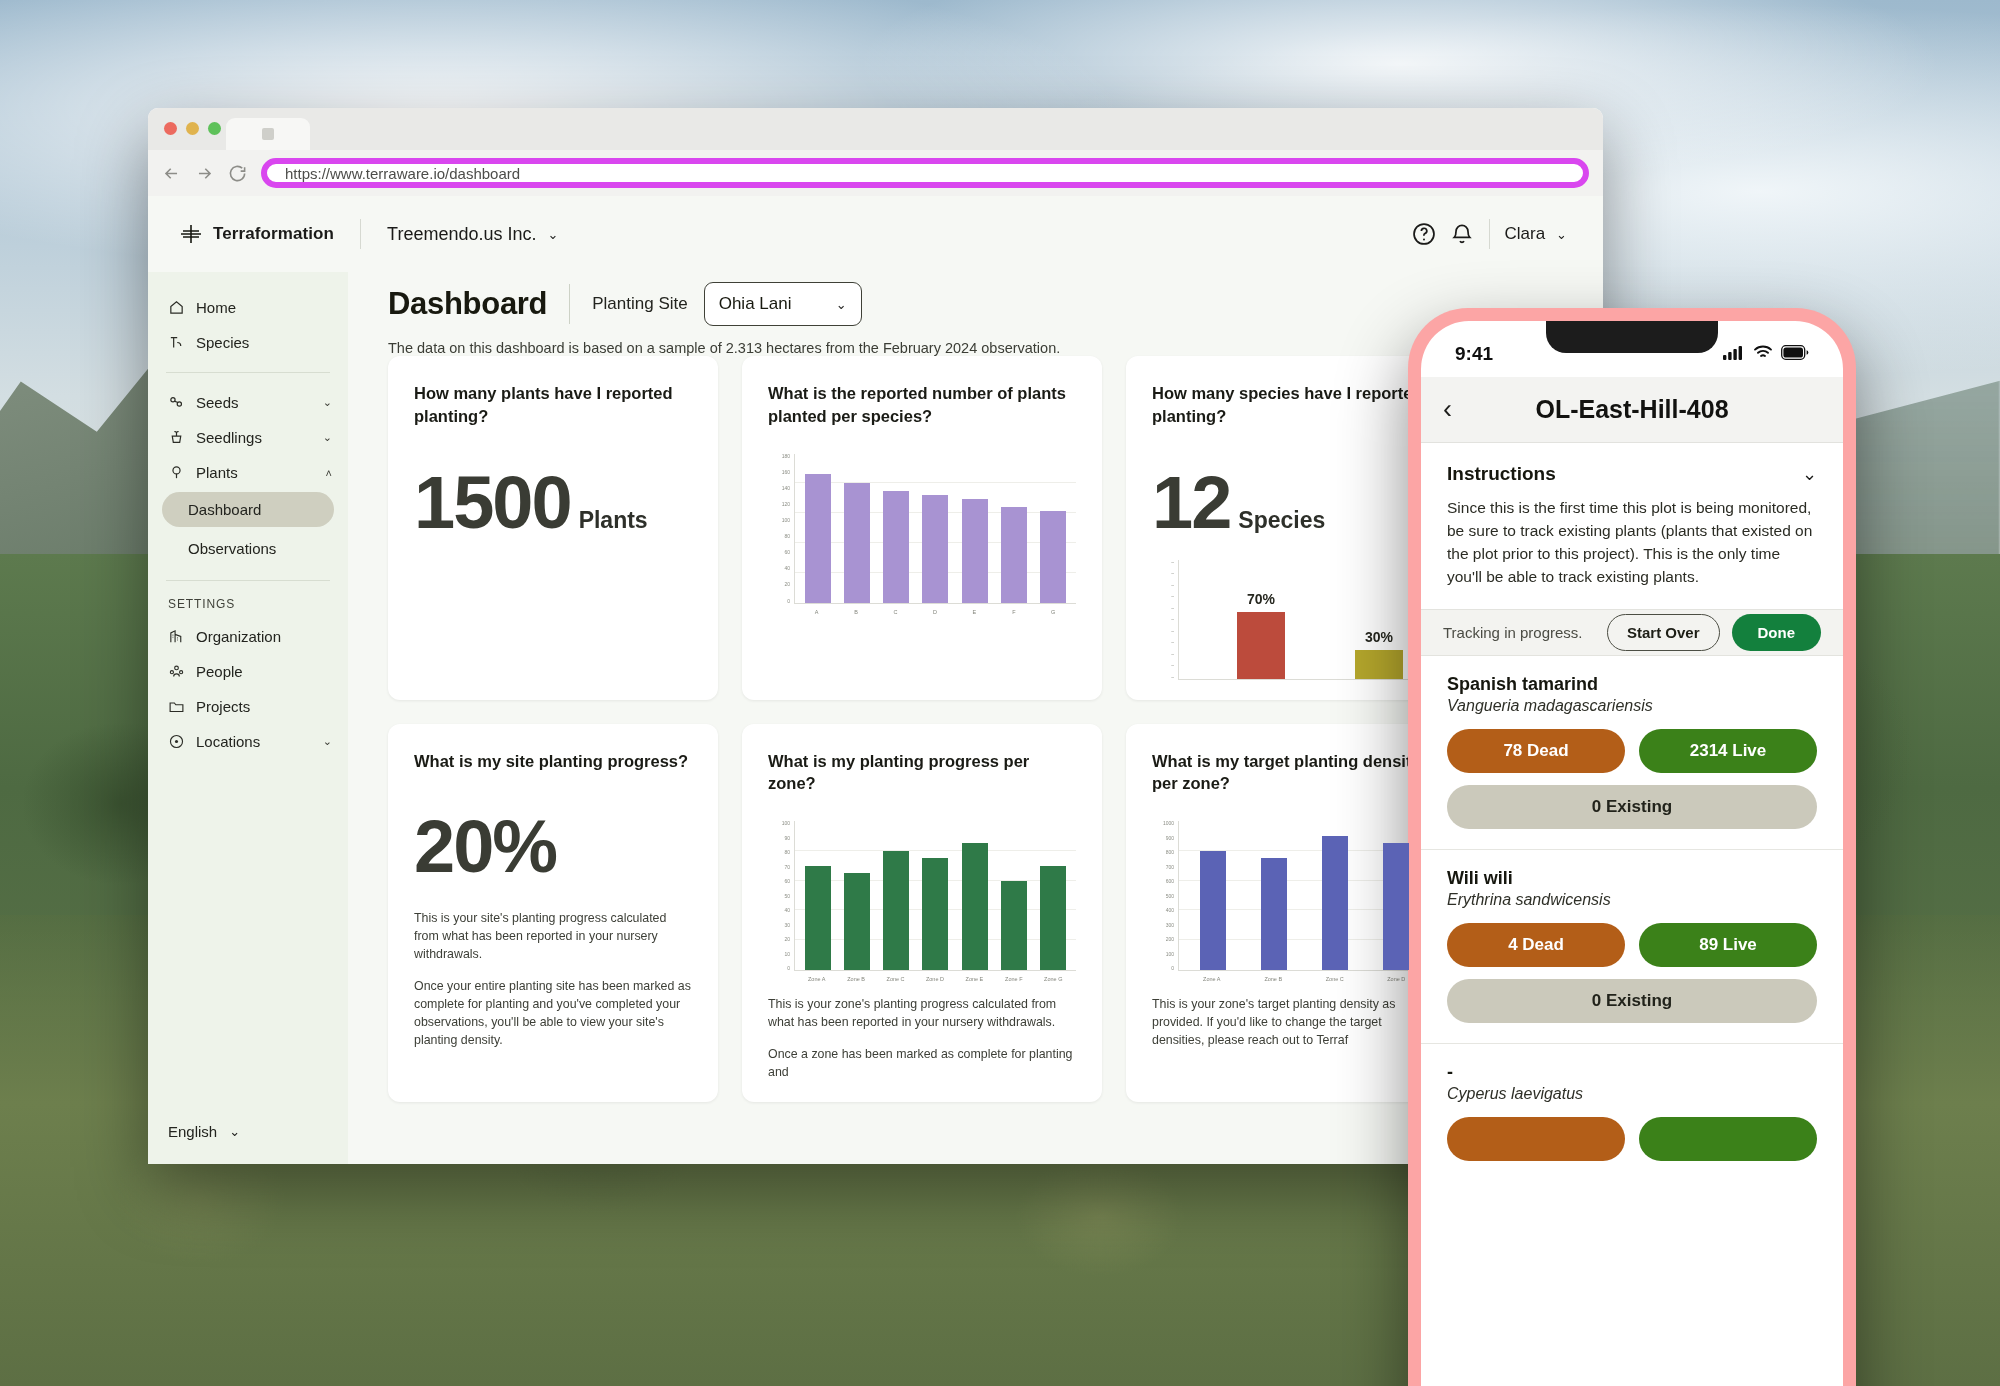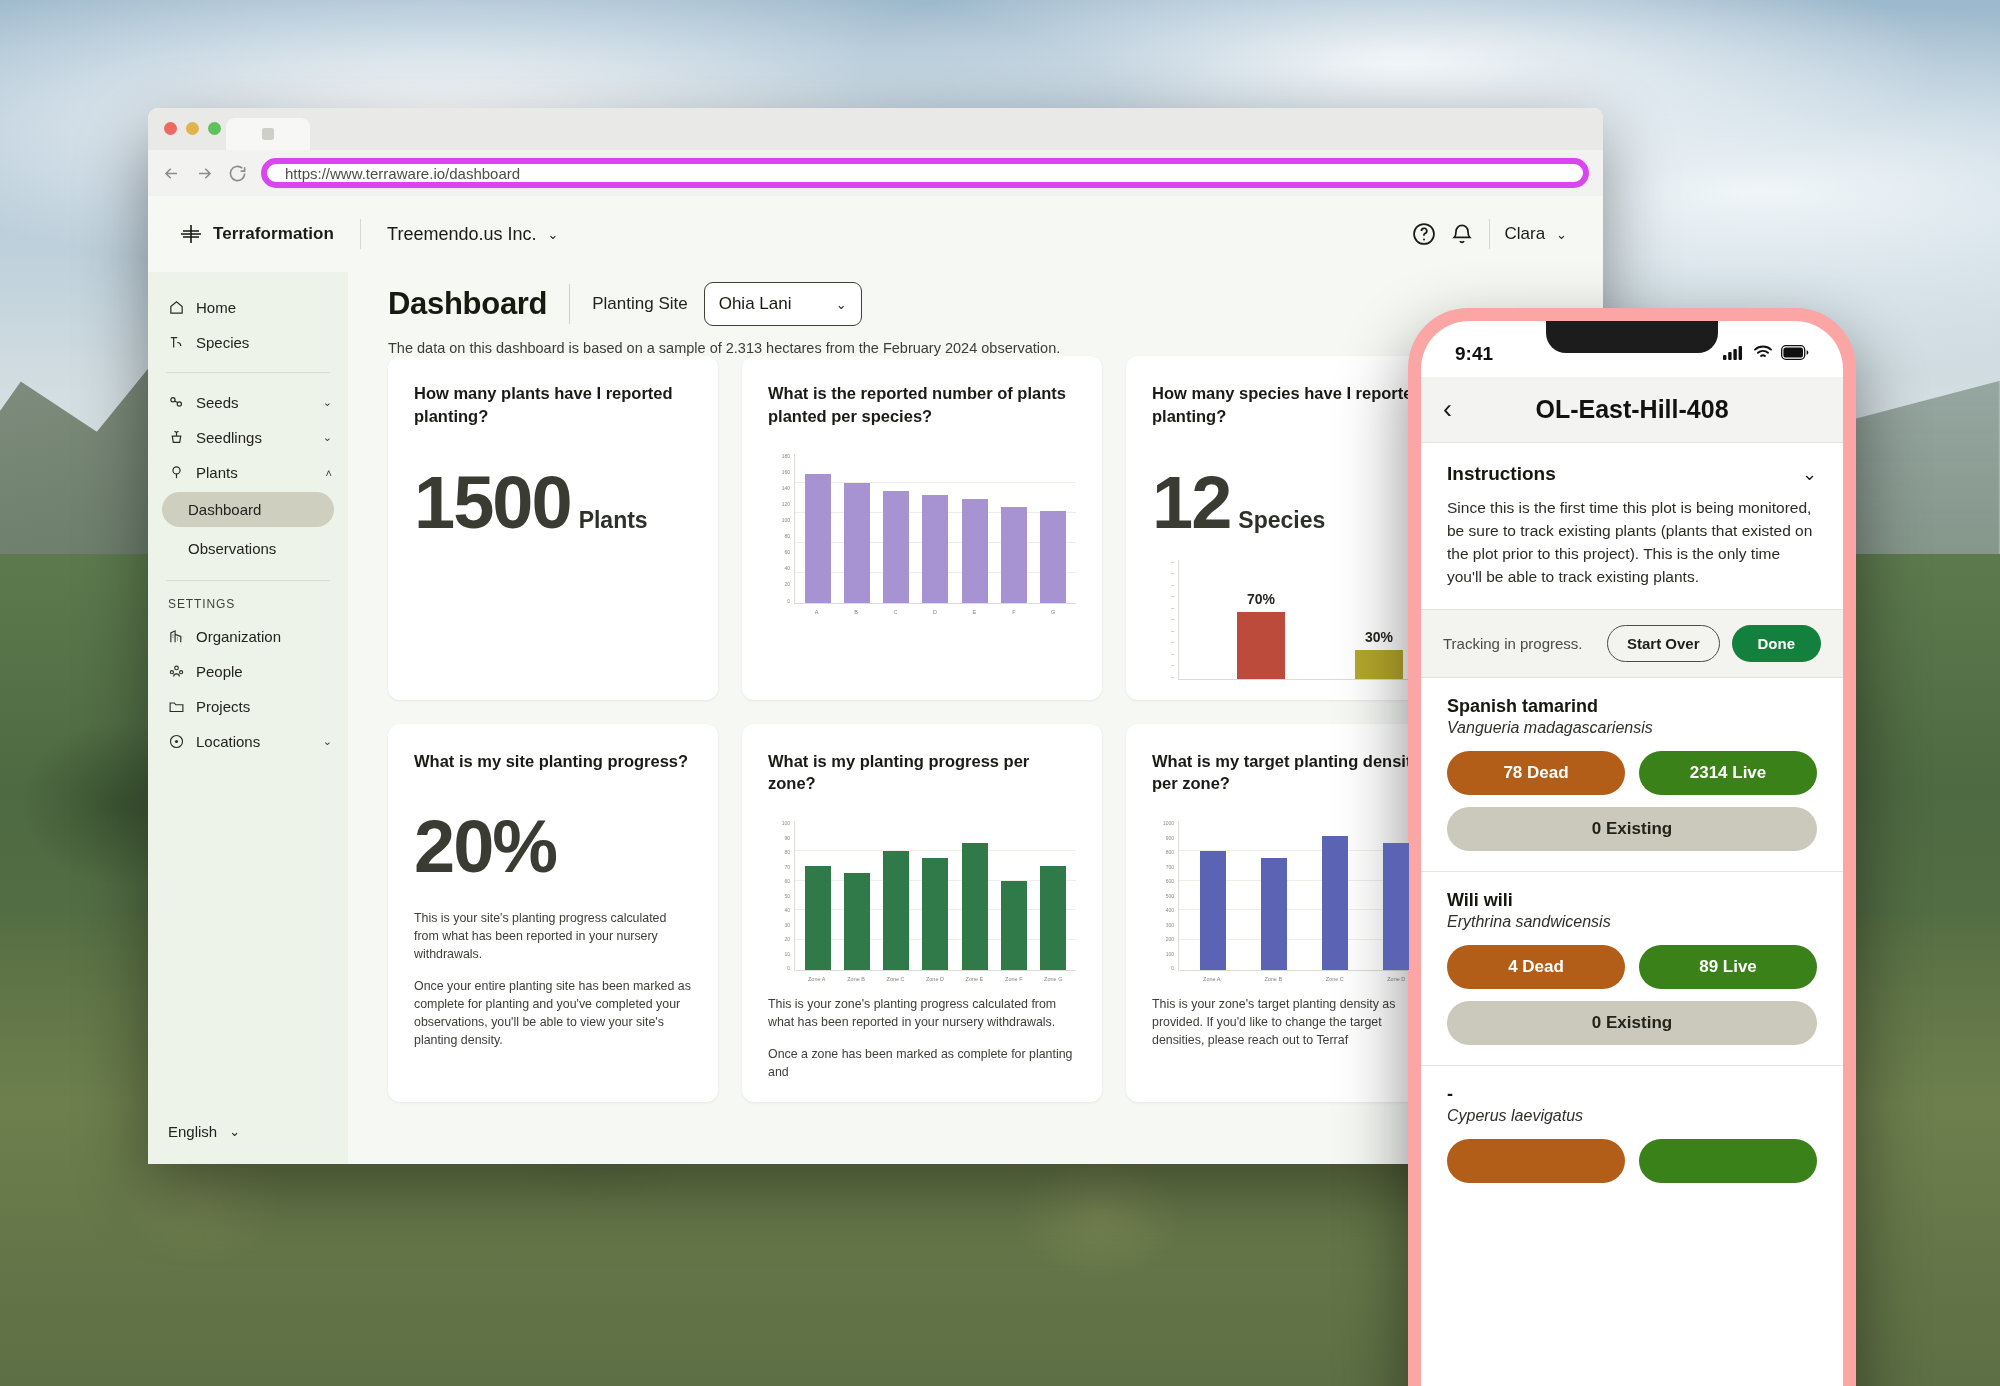--- a/index.html
+++ b/index.html
@@ -207,21 +207,21 @@
   }
   .back-chev { font-size: 27px; color: #1c1c1a; width: 42px; }
   .nav-title { flex: 1; text-align: center; font-size: 25px; font-weight: 600; color: #121210; margin-right: 42px; }
   .phone-body { height: calc(100% - 122px); overflow: hidden; }
   .instr-head {
     display: flex; align-items: center; padding: 20px 26px 8px;
   }
   .instr-title { font-size: 19px; font-weight: 700; color: #16170f; flex: 1; }
   .instr-body { font-size: 15.5px; color: #2b2c24; line-height: 1.48; padding: 4px 26px 20px; }
   .track-bar {
-    display: flex; align-items: center; gap: 12px; padding: 15px 22px;
+    display: flex; align-items: center; gap: 12px; padding: 4px 22px;
     background: #f3f3f0; border-top: 1px solid #e3e3de; border-bottom: 1px solid #e3e3de;
   }
   .track-txt { font-size: 15px; color: #4b4c44; flex: 1; }
   .btn-outline {
     border: 1.5px solid #4c4e44; border-radius: 20px; padding: 9px 19px;
     font-size: 15px; font-weight: 600; color: #1d1e16; background: transparent; cursor: pointer;
   }
   .btn-green {
     background: #13803d; border-radius: 20px; padding: 10px 26px;
     font-size: 15px; font-weight: 600; color: #fff; border: none; cursor: pointer;

